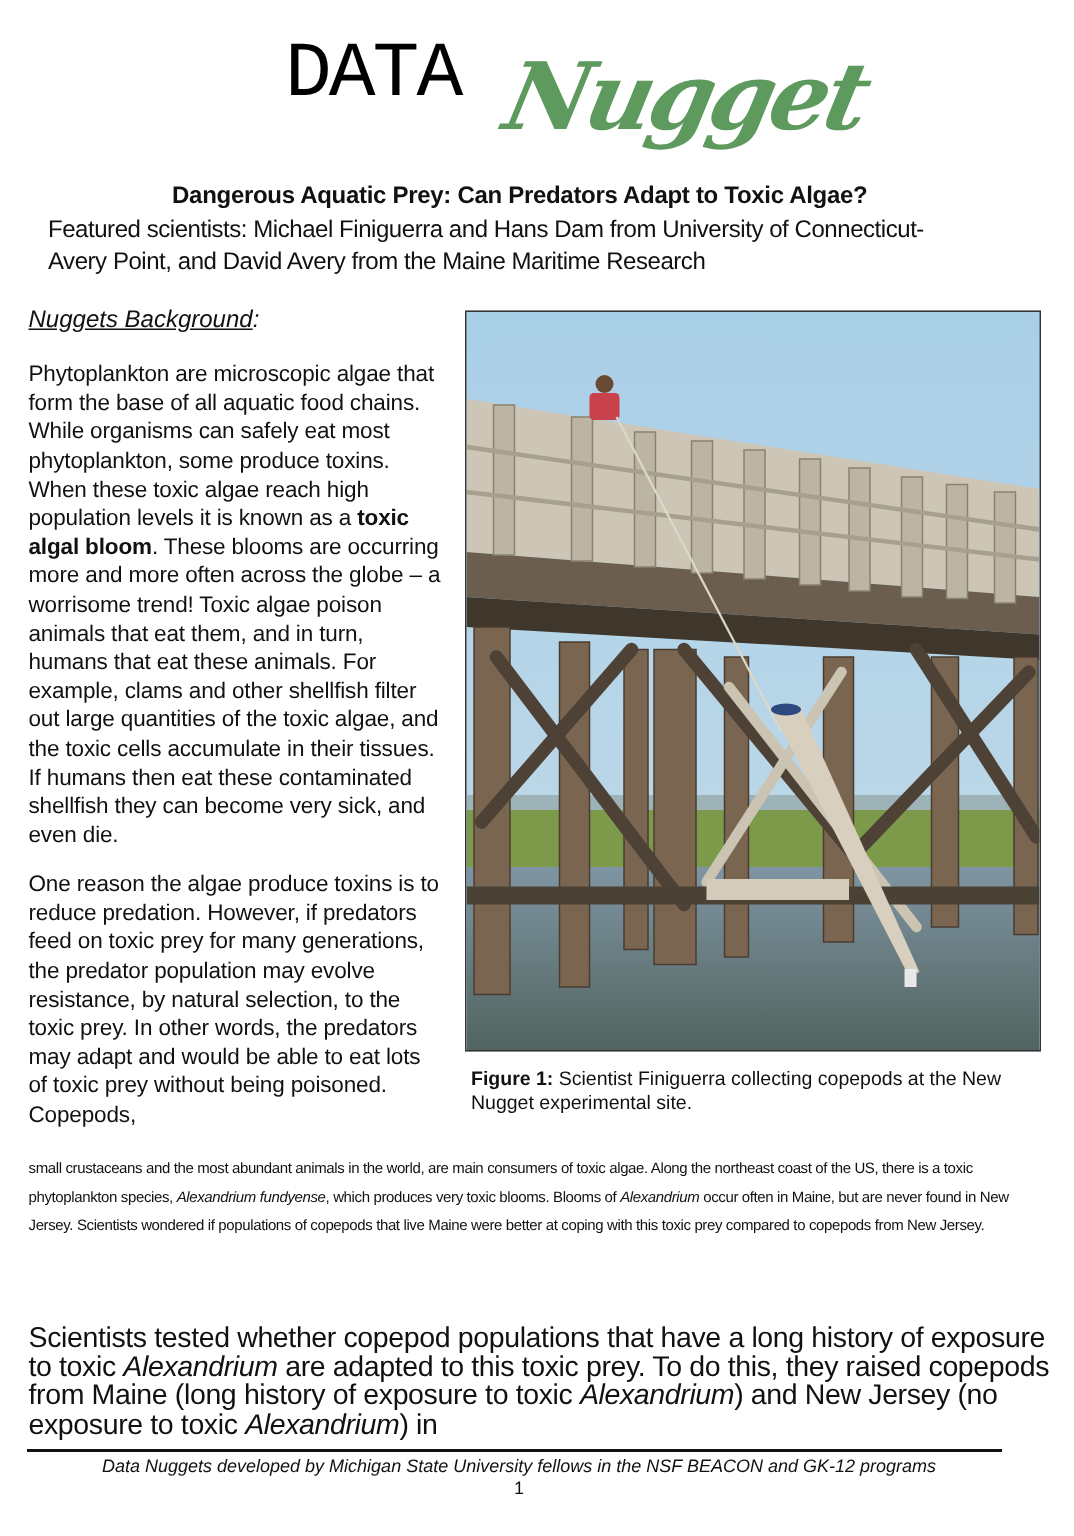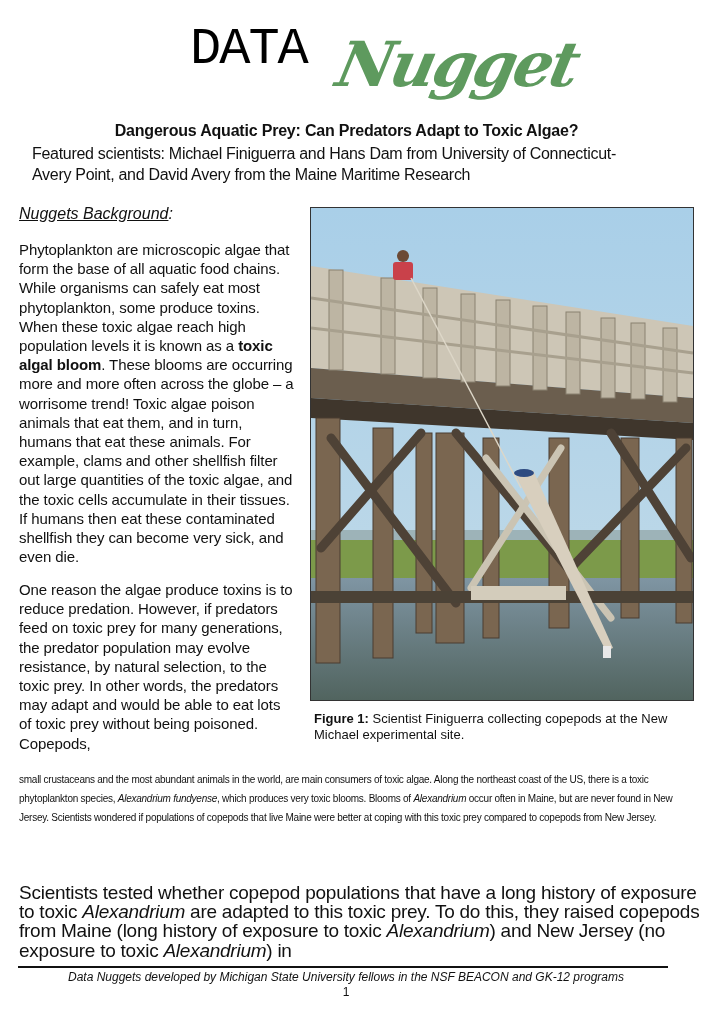--- a/index.html
+++ b/index.html
@@ -116,17 +116,17 @@
     <rect x="0" y="383" width="382" height="12" fill="#4b4236"></rect>
     <rect x="160" y="378" width="95" height="14" fill="#d3ccbb"></rect>
 
     <line x1="100" y1="70" x2="210" y2="280" stroke="#ddd7c8" stroke-width="1.5"></line>
     <polygon points="205,268 222,262 302,440 295,443" fill="#d8cfbe"></polygon>
     <ellipse cx="213" cy="265" rx="10" ry="4" fill="#2d4a80"></ellipse>
     <rect x="292" y="438" width="8" height="12" fill="#e8e8e8"></rect>
   </svg>
 </div>
 
-<div class="caption"><b>Figure 1:</b><span> Scientist Finiguerra collecting copepods at the New Michael experimental site.</span></div>
+<div class="caption"><b>Figure 1:</b><span> Scientist Finiguerra collecting copepods at the New Nugget experimental site.</span></div>
 
 <div class="footer-rule"></div>
 <div class="footer-text">Data Nuggets developed by Michigan State University fellows in the NSF BEACON and GK-12 programs</div>
 <div class="page-num">1</div>
 
 </body></html>

